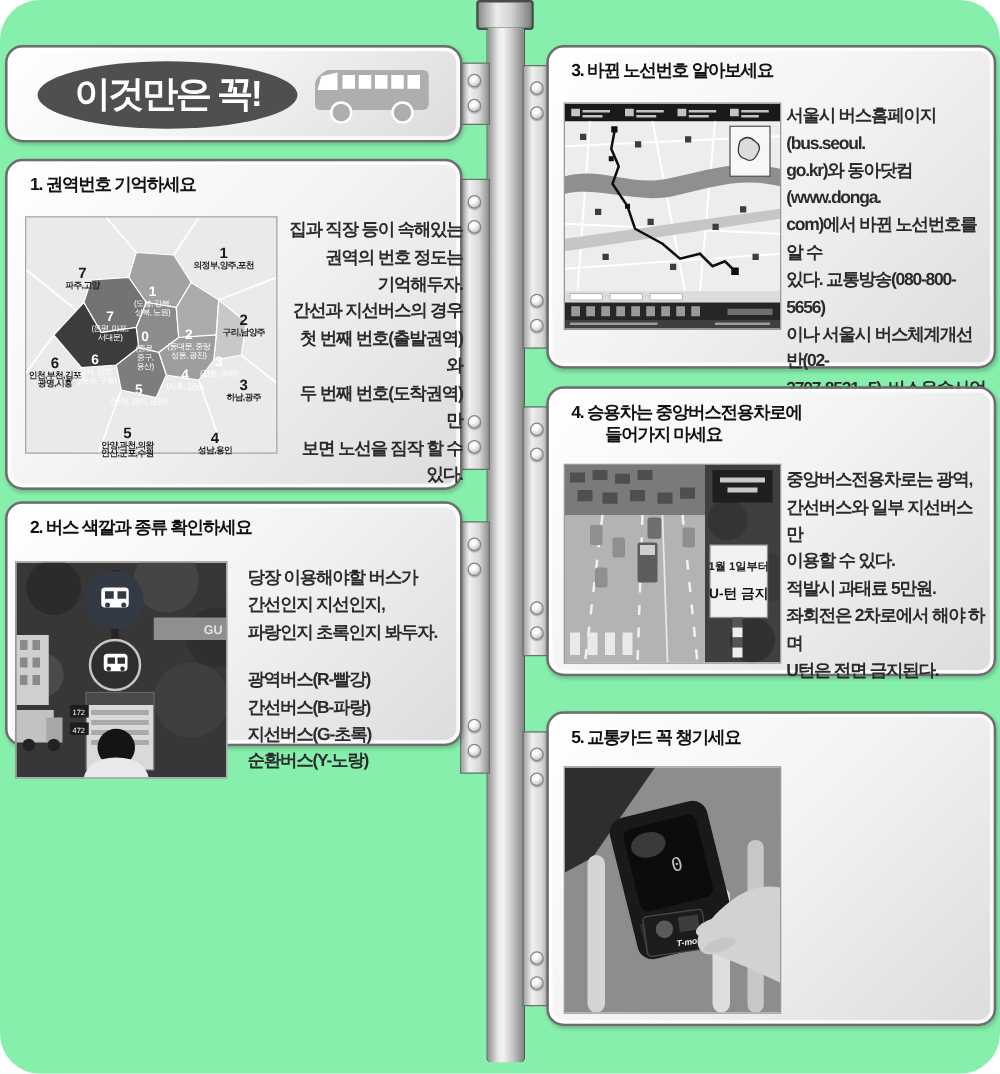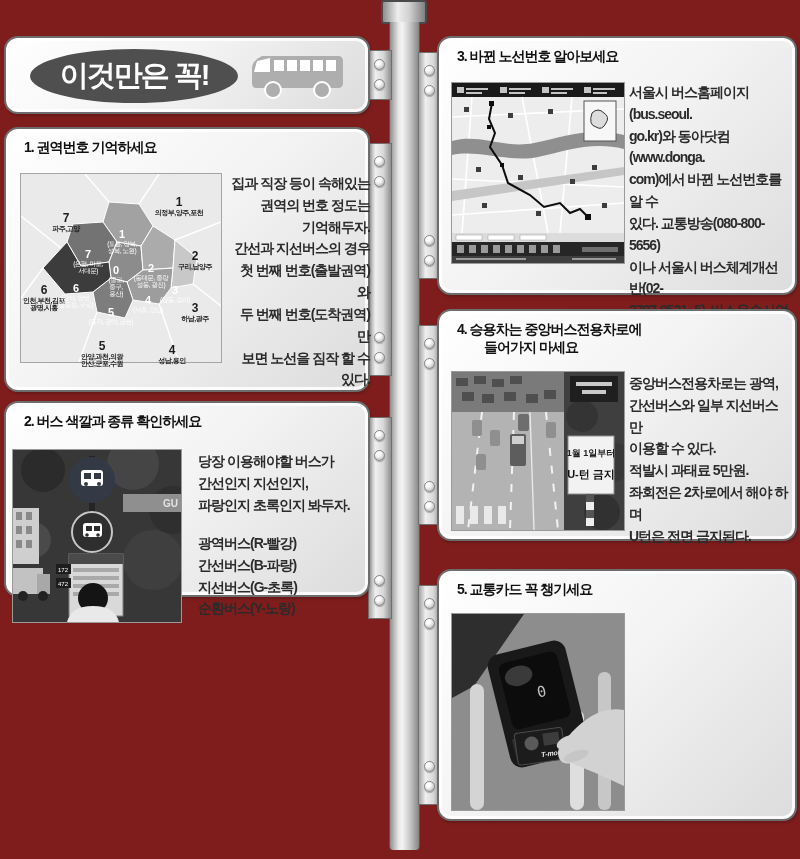--- a/index.html
+++ b/index.html
@@ -1,17 +1,17 @@
 <!DOCTYPE html>
 <html><head>
 <meta charset="utf-8">
 <style>
   html,body{margin:0;padding:0;background:#fff;}
-  .scene{position:relative;width:800px;height:859px;background:#7f1d1d;overflow:hidden;
-         font-family:"Liberation Sans","DejaVu Sans",sans-serif;color:#1a1a1a;}
+  .scene{position:relative;width:800px;height:859px;background:#86efac;overflow:hidden;
+         font-family:"Liberation Sans","DejaVu Sans",sans-serif;color:#1a1a1a;border-radius:32px;}
 
   
   .pole-cap{position:absolute;left:381px;top:0;width:46px;height:24px;
     background:linear-gradient(90deg,#8e8e8e,#ededed 35%,#d2d2d2 62%,#7f7f7f);
     border:2px solid #4a4a4a;border-radius:3px;box-sizing:border-box;}
   .pole-shaft{position:absolute;left:389px;top:22px;width:31px;height:828px;
     background:linear-gradient(90deg,#8f8f8f,#e9e9e9 30%,#f4f4f4 42%,#c9c9c9 68%,#858585);
     border-left:1px solid #565656;border-right:1px solid #565656;
     border-radius:0 0 4px 4px;box-sizing:border-box;}
 
@@ -22,21 +22,21 @@
   .rivet{position:absolute;left:5px;width:11px;height:11px;border-radius:50%;
     background:radial-gradient(circle at 35% 30%,#ffffff 25%,#d9d9d9 60%,#969696);
     border:1px solid #858585;box-shadow:0 1px 1px rgba(0,0,0,.25);box-sizing:border-box;}
 
   
   .panel{position:absolute;border:2px solid #6d6d6d;border-radius:14px;box-sizing:border-box;
     background:linear-gradient(135deg,#ffffff 0%,#f4f4f4 45%,#dcdcdc 100%);
     box-shadow:inset 0 0 0 3px rgba(255,255,255,.85),1px 2px 3px rgba(0,0,0,.18);z-index:3;}
   .panel .title{position:absolute;left:18px;top:10px;font-size:14px;font-weight:bold;
     letter-spacing:-1px;color:#111;white-space:pre-line;}
-  .panel .title .t2{display:block;padding-left:27px;}
+  .panel .title .t2{display:block;padding-left:27px;font-family:Liberation Serif, serif;}
   .body-text{position:absolute;font-size:14px;font-weight:bold;letter-spacing:-1px;
     line-height:1.56;color:#2b2b2b;white-space:pre-line;}
   .photo-frame{position:absolute;border:1px solid #9a9a9a;background:#ddd;overflow:hidden;}
 
   
   .badge-oval{position:absolute;left:24px;top:11px;width:208px;height:54px;border-radius:50%;
     background:#4f4f4f;display:flex;align-items:center;justify-content:center;}
   .badge-oval span{color:#fff;font-size:29px;font-weight:bold;letter-spacing:-2px;}
   .badge-bus{position:absolute;left:242px;top:12px;}
 

